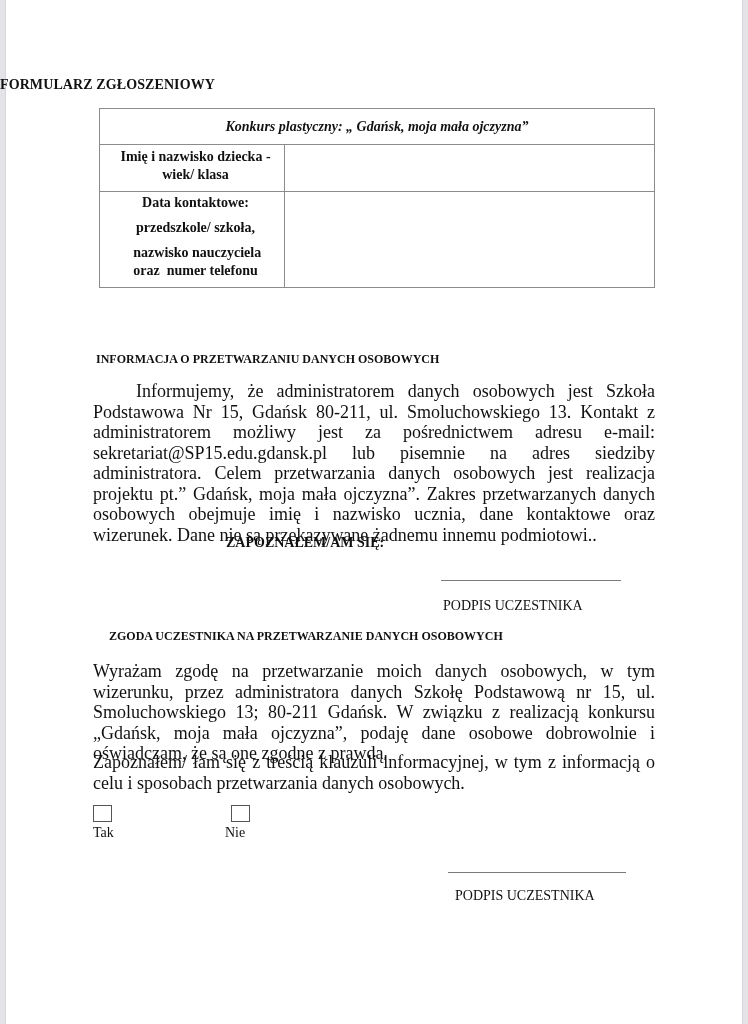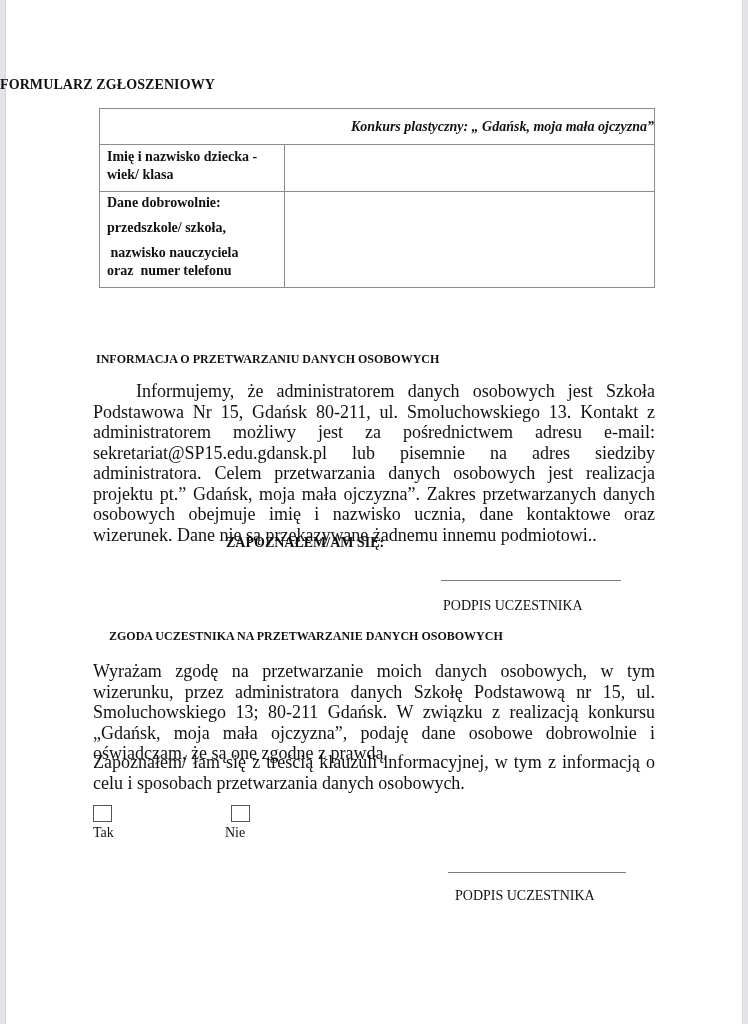--- a/index.html
+++ b/index.html
@@ -50,34 +50,34 @@
       top: 108px;
       width: 556px;
       border-collapse: collapse;
       font-size: 14px;
     }
     table.form td {
       border: 1.5px solid #8c8c8c;
       padding: 0;
       vertical-align: middle;
     }
-    .row-contest td { height: 35px; text-align: right; font-style: italic; font-weight: bold; }
+    .row-contest td { height: 35px; text-align: center; font-style: italic; font-weight: bold; }
     .row-date td { height: 35px; text-align: center; font-style: italic; }
     .row-name td { height: 43px; }
     .row-contact td { height: 93px; }
     td.label-cell {
       width: 177px;
       font-weight: bold;
       padding-left: 7px !important;
       line-height: 18px;
       vertical-align: top !important;
     }
     .row-name td.label-cell { padding-top: 3px !important; }
     .row-contact td.label-cell { padding-top: 2px !important; }
-    .contact-line { display: block; }
+    .contact-line { display: block; text-align: center; }
     .contact-line.gap { margin-top: 7px; }
     .value-cell { background: #ffffff; }
 
     .h2 {
       position: absolute;
       font-weight: bold;
       font-size: 12px;
     }
     .h-info { left: 96px; top: 352px; }
     .h-consent { left: 93px; top: 629px; margin-left: 16px; }
@@ -163,21 +163,21 @@
   </tr>
   <tr class="row-name">
     <td class="label-cell">
       <span class="contact-line">Imię i nazwisko dziecka -</span>
       <span class="contact-line">wiek/ klasa</span>
     </td>
     <td class="value-cell"></td>
   </tr>
   <tr class="row-contact">
     <td class="label-cell">
-      <span class="contact-line">Dane dobrowolnie:</span>
+      <span class="contact-line">Data kontaktowe:</span>
       <span class="contact-line gap">przedszkole/ szkoła,</span>
       <span class="contact-line gap" style="white-space:pre;"> nazwisko nauczyciela</span>
       <span class="contact-line" style="white-space:pre;">oraz  numer telefonu</span>
     </td>
     <td class="value-cell"></td>
   </tr>
 </tbody>
   </table>
 
 <div class="h2 h-info">INFORMACJA O PRZETWARZANIU DANYCH OSOBOWYCH</div>

